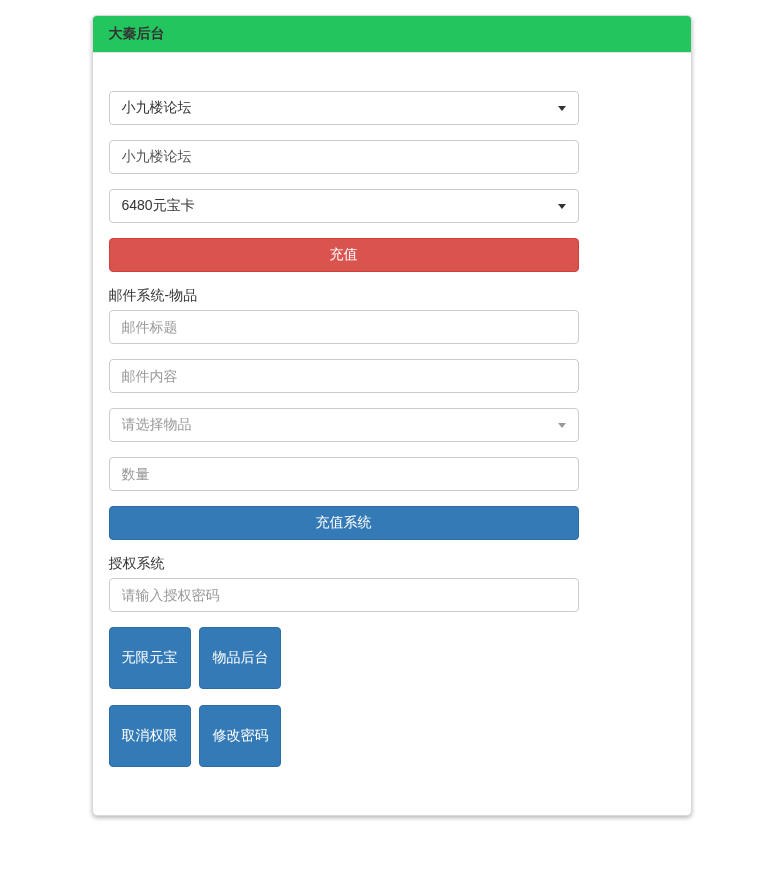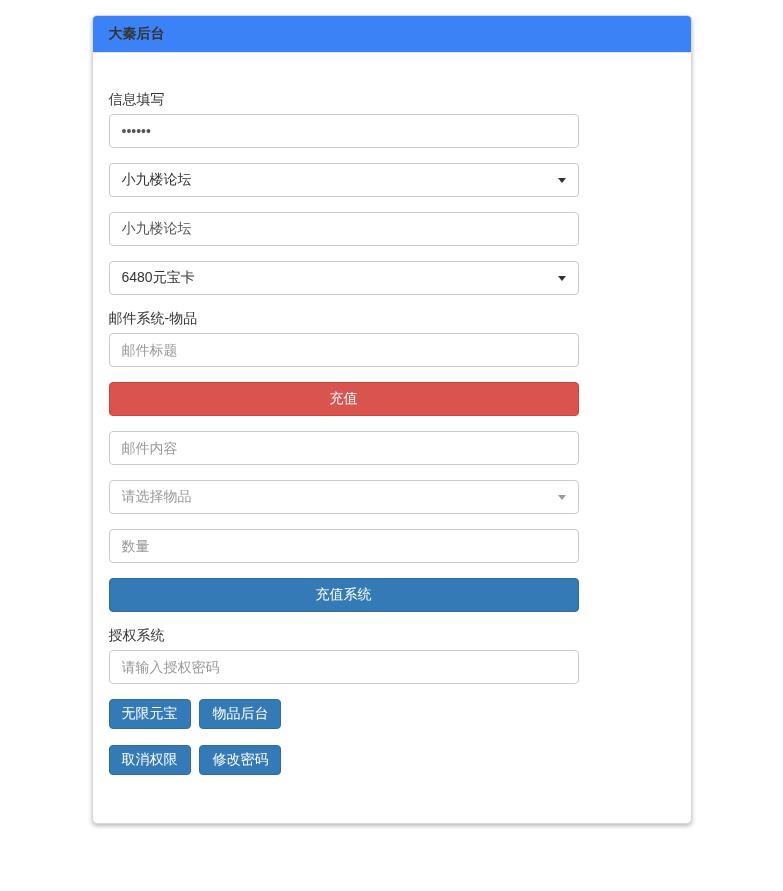--- a/index.html
+++ b/index.html
@@ -13,21 +13,21 @@
   .panel {
     width: 600px;
     margin: 15px auto 25px auto;
     background: #fff;
     border: 1px solid #d9d9d9;
     border-radius: 5px;
     box-shadow: 0 2px 4px rgba(0,0,0,0.28);
     overflow: hidden;
   }
   .panel-header {
-    background: #3b82f6;
+    background: #22c55e;
     border-bottom: 1px solid #e5e5e5;
     padding: 9px 16px;
     font-weight: 600;
     color: #333;
     font-size: 14px;
   }
   .panel-body {
     padding: 38px 16px 48px 16px;
   }
   .form-area { width: 470px; }
@@ -75,21 +75,21 @@
     width: 0; height: 0;
     border-left: 4px solid transparent;
     border-right: 4px solid transparent;
     border-top: 5px solid #333;
   }
   .select-box.placeholder .caret { border-top-color: #9a9a9a; }
   .btn {
     display: inline-block;
     border: 1px solid transparent;
     border-radius: 4px;
-    padding: 4px 12px;
+    padding: 20px 12px;
     font-size: 14px;
     font-family: inherit;
     color: #fff;
     cursor: pointer;
     text-align: center;
     line-height: 1.42;
   }
   .btn-block { display: block; width: 100%; height: 34px; padding: 6px 12px; }
   .btn-danger { background: #d9534f; border-color: #d43f3a; }
   .btn-primary { background: #337ab7; border-color: #2e6da4; }
@@ -100,24 +100,20 @@
 </style>
 </head>
 <body>
 
 <div class="panel">
   <div class="panel-header">大秦后台</div>
 
   <div class="panel-body">
     <div class="form-area">
 
-      <div class="form-group">
-        <label class="form-label">信息填写</label>
-        <input class="text-input" type="text" value="••••••" style="">
-      </div>
 
       <div class="form-group">
         <div class="select-box">
           <span>小九楼论坛</span>
           <span class="caret"></span>
         </div>
       </div>
 
       <div class="form-group">
         <input class="text-input" type="text" value="小九楼论坛" style="">
@@ -127,26 +123,26 @@
       </div>
 
       <div class="form-group">
         <div class="select-box">
           <span>6480元宝卡</span>
           <span class="caret"></span>
         </div>
       </div>
 
       <div class="form-group">
-        <label class="form-label">邮件系统-物品</label>
-        <input class="text-input" type="text" placeholder="邮件标题" style="">
+        <button class="btn btn-block btn-danger">充值</button>
       </div>
 
       <div class="form-group">
-        <button class="btn btn-block btn-danger">充值</button>
+        <label class="form-label">邮件系统-物品</label>
+        <input class="text-input" type="text" placeholder="邮件标题" style="">
       </div>
 
       <div class="form-group">
         <input class="text-input" type="text" placeholder="邮件内容" style="">
       </div>
 
       <div class="form-group">
         <div class="select-box placeholder">
           <span>请选择物品</span>
           <span class="caret"></span>

